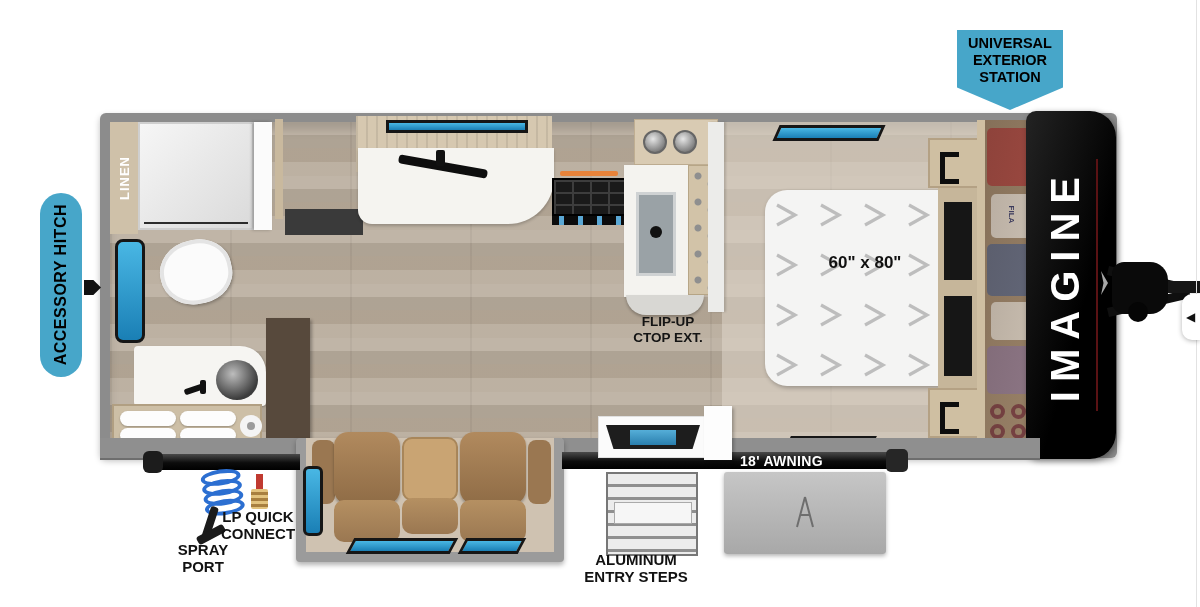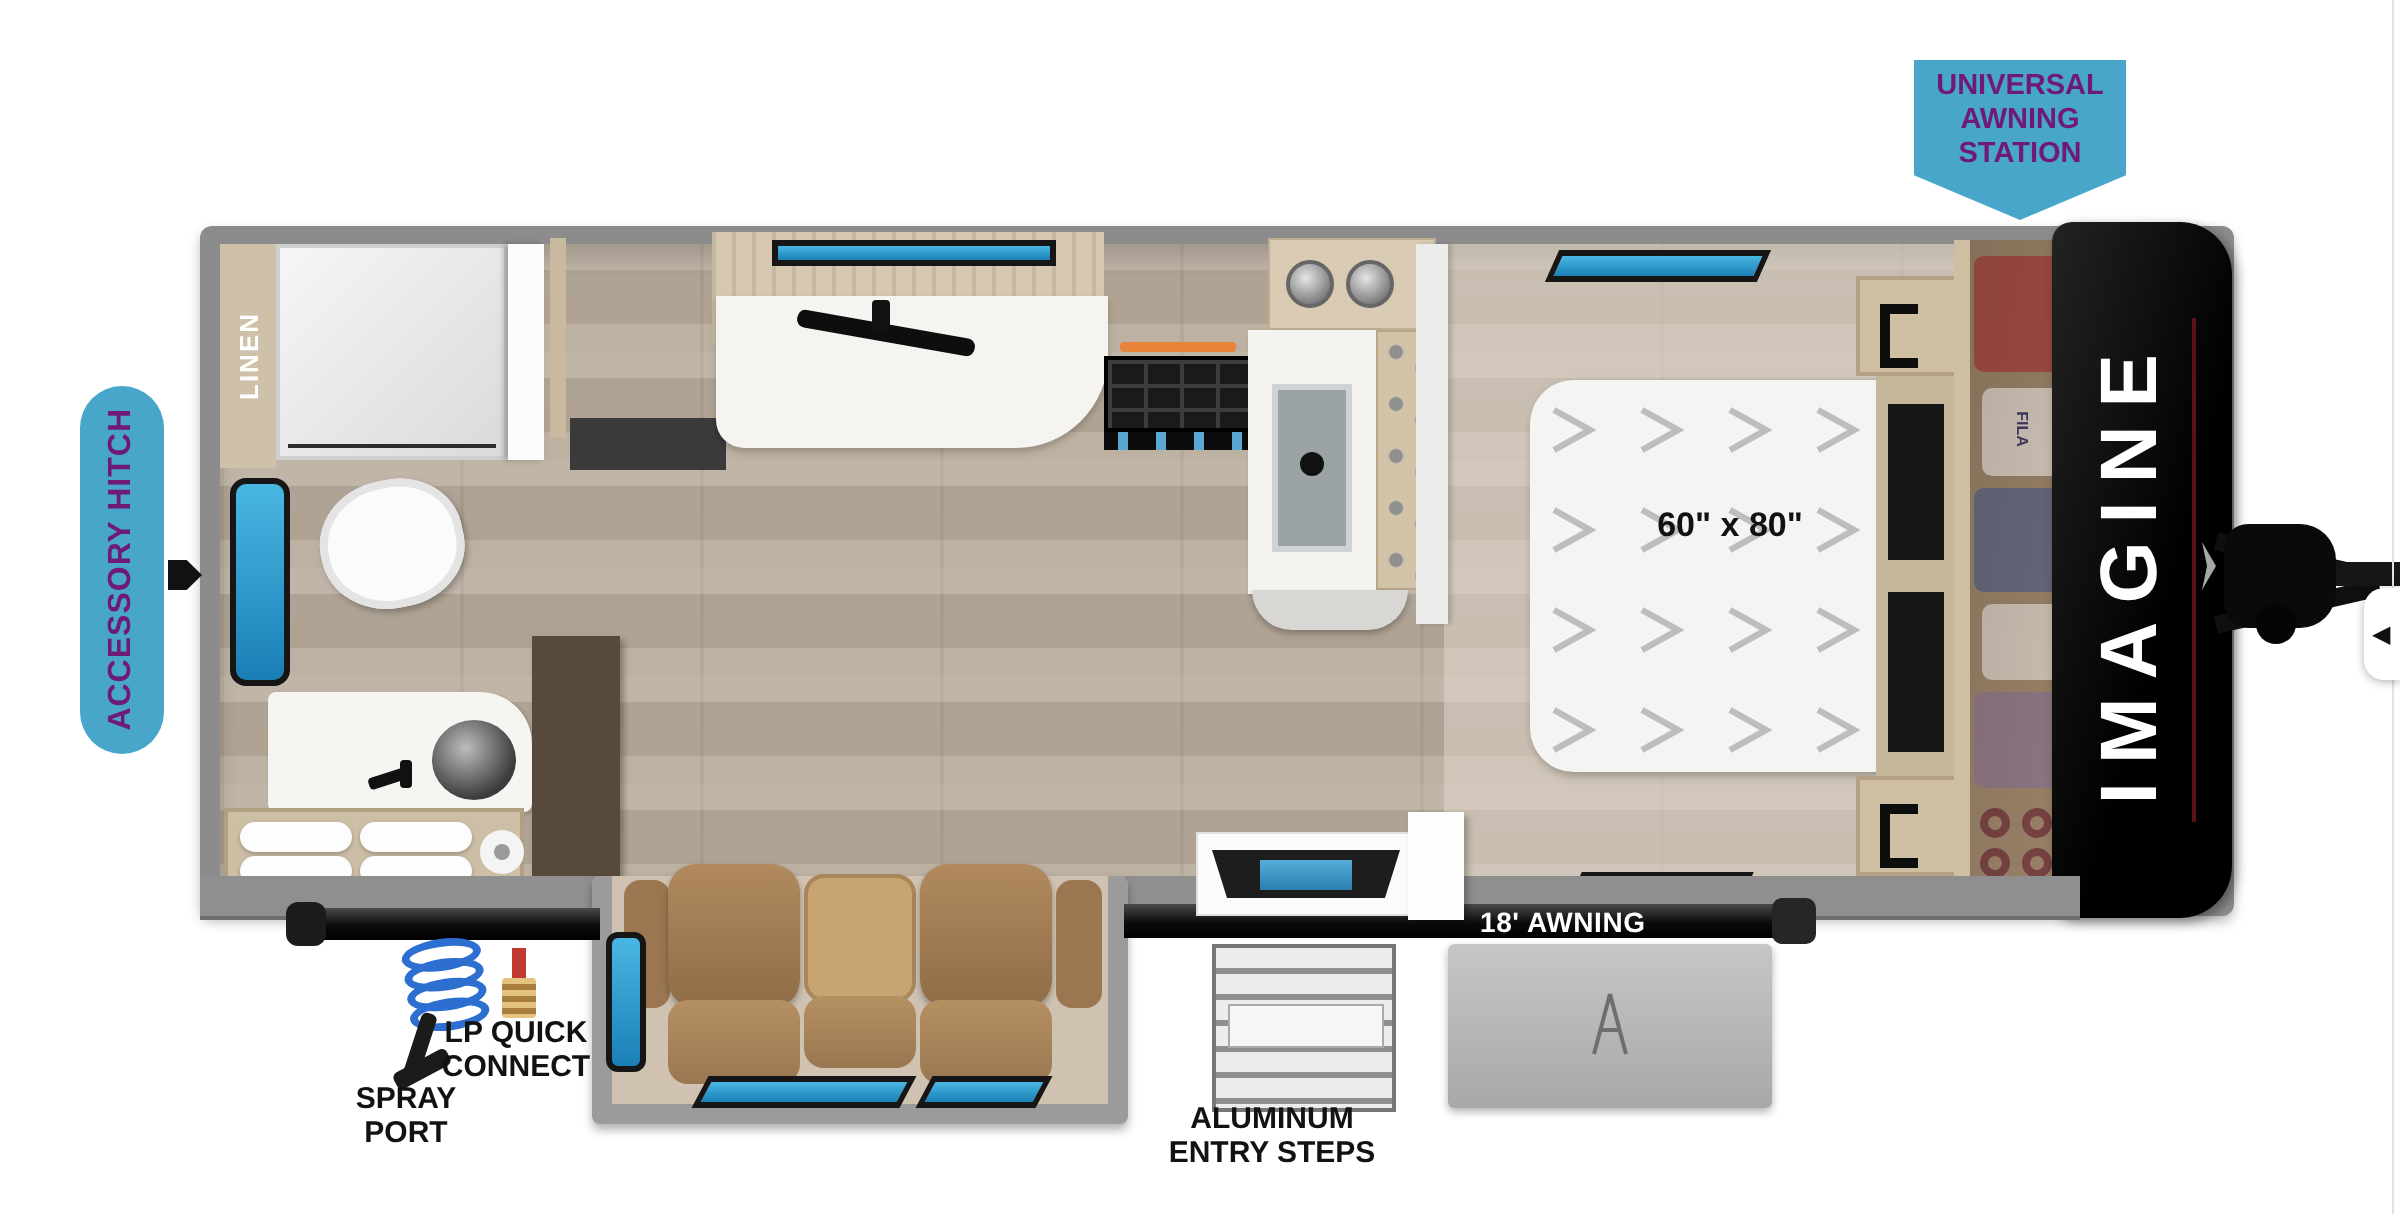--- a/index.html
+++ b/index.html
@@ -2,21 +2,21 @@
 <html><head>
 <meta charset="utf-8">
 <style>
   html,body{margin:0;padding:0;background:#ffffff;}
   #stage{position:relative;width:1200px;height:607px;background:#ffffff;overflow:hidden;
          font-family:"Liberation Sans",sans-serif;}
   .abs{position:absolute;}
   .vtext{writing-mode:vertical-rl;transform:rotate(180deg);}
 
   
-  .badge{background:#47a6c9;color:#701a75;font-weight:bold;text-align:center;}
+  .badge{background:#47a6c9;color:#000000;font-weight:bold;text-align:center;}
   .badge-pill{left:40px;top:193px;width:42px;height:184px;border-radius:21px;
               display:flex;align-items:center;justify-content:center;}
   .badge-pill span{font-size:16px;letter-spacing:.5px;white-space:nowrap;}
   .badge-down{left:957px;top:30px;width:106px;height:80px;
               clip-path:polygon(0 0,100% 0,100% 72%,50% 100%,0 72%);padding-top:5px;box-sizing:border-box;}
   .badge-up{left:942px;top:461px;width:132px;height:88px;
             clip-path:polygon(0 28%,50% 0,100% 28%,100% 100%,0 100%);padding-top:27px;box-sizing:border-box;}
   .badge div{font-size:14.5px;line-height:17px;}
 
   
@@ -223,20 +223,24 @@
   <div class="abs sink-cab">
     <div class="bowl" style="left:8px;top:10px;"></div>
     <div class="bowl" style="left:38px;top:10px;"></div>
   </div>
   <div class="abs flip-counter"></div>
   <div class="abs flip-sink"></div>
   <div class="abs flip-faucet"></div>
   <div class="abs spice"></div>
   <div class="abs counter-round"></div>
   <div class="abs kwall"></div>
+  <div class="abs flip-label">
+    <div>FLIP-UP</div>
+    <div>CTOP EXT.</div>
+  </div>
 
   <div class="abs bed"></div>
   <svg class="abs" style="left:765px;top:190px;" width="200" height="196">
     <defs>
       <pattern id="chev" width="44" height="50" patternUnits="userSpaceOnUse">
         <path d="M12 15 L30 25 L12 35" fill="none" stroke="#a6a6a6" stroke-width="3.2"></path>
       </pattern>
     </defs>
     <rect x="2" y="2" width="196" height="192" rx="22" fill="url(#chev)" opacity="0.7"></rect>
   </svg>
@@ -346,21 +350,21 @@
   <div class="abs xlabel" style="left:570px;top:551px;width:132px;">
     <div>ALUMINUM</div>
     <div>ENTRY STEPS</div>
   </div>
 
   <div class="abs badge badge-pill">
     <span class="vtext">ACCESSORY HITCH</span>
   </div>
   <div class="abs badge badge-down">
     <div>UNIVERSAL</div>
-    <div>AWNING</div>
+    <div>EXTERIOR</div>
     <div>STATION</div>
   </div>
 
   <div class="abs edge-line"></div>
   <div class="abs prev-btn">
     <span>◀</span>
   </div>
 
 </div>
 

